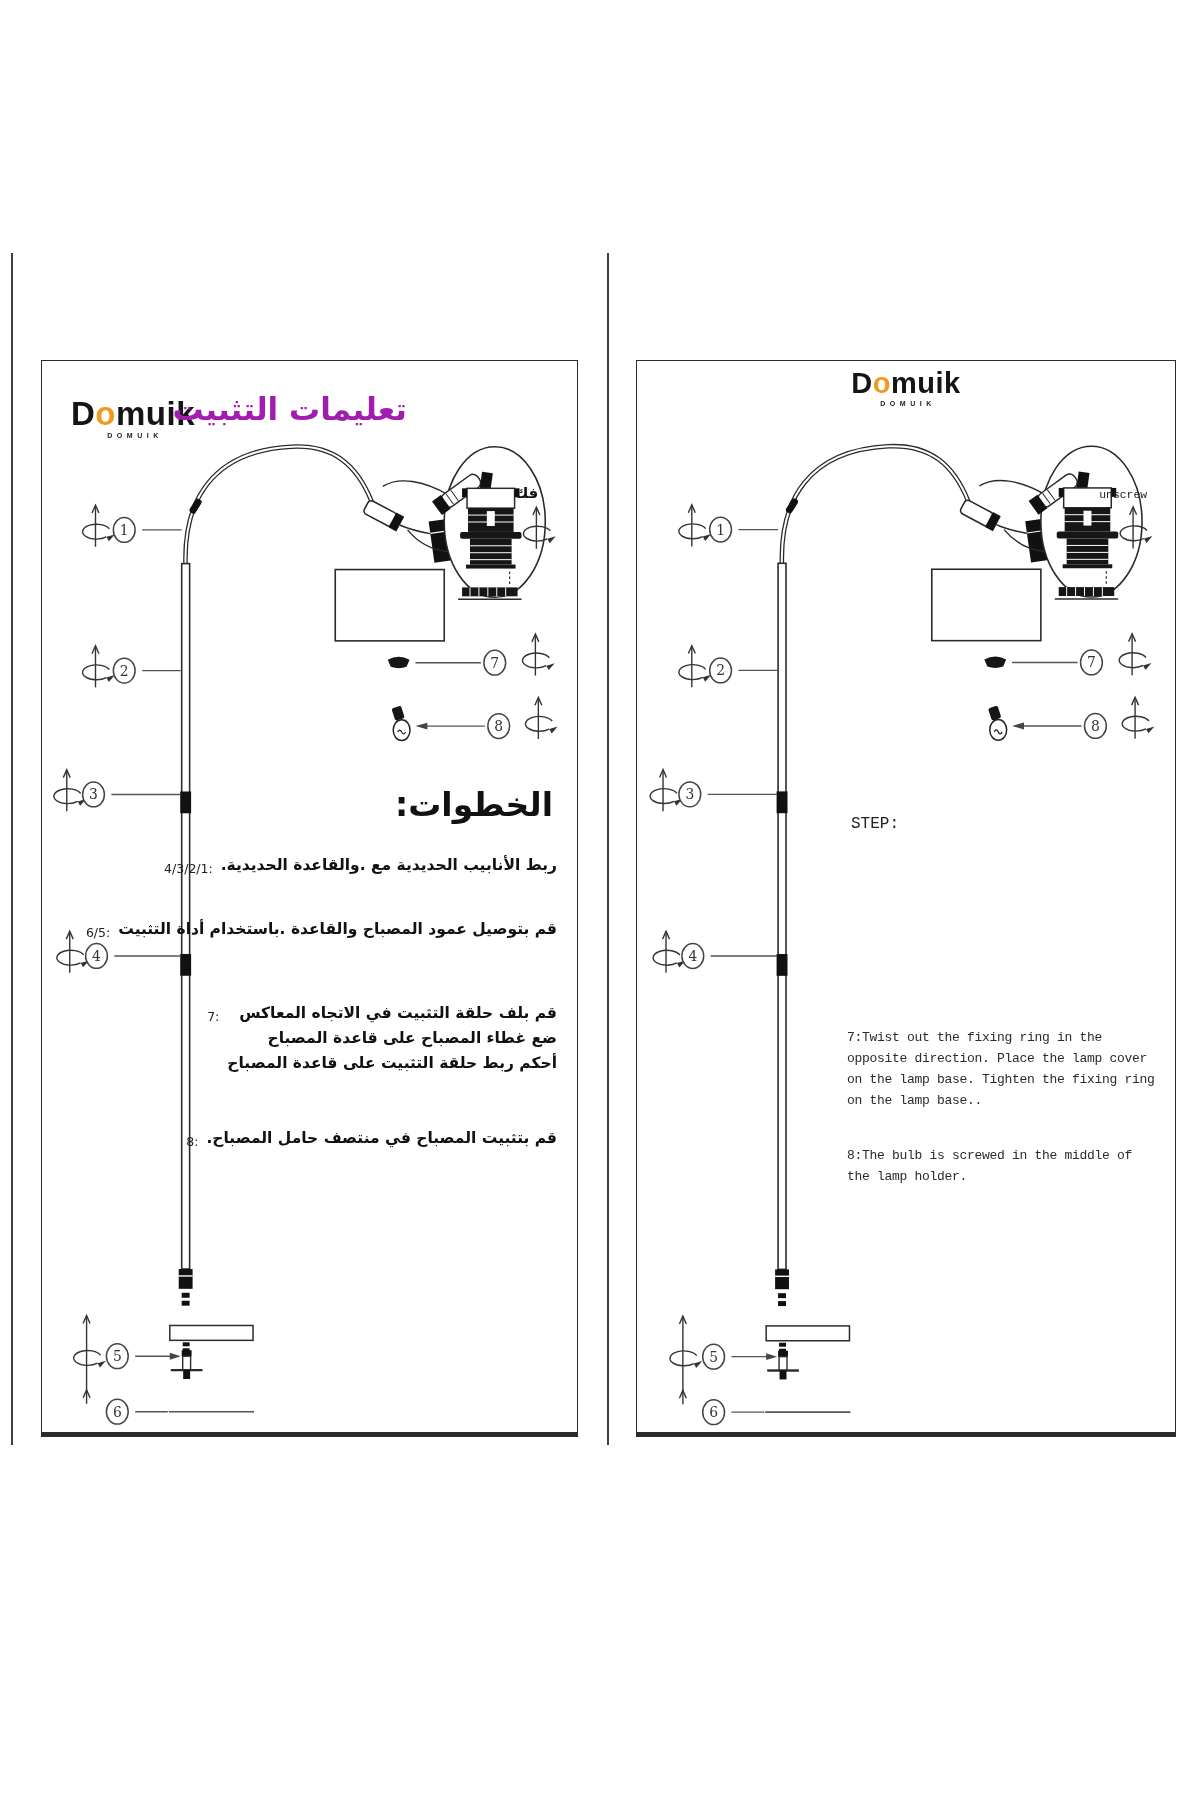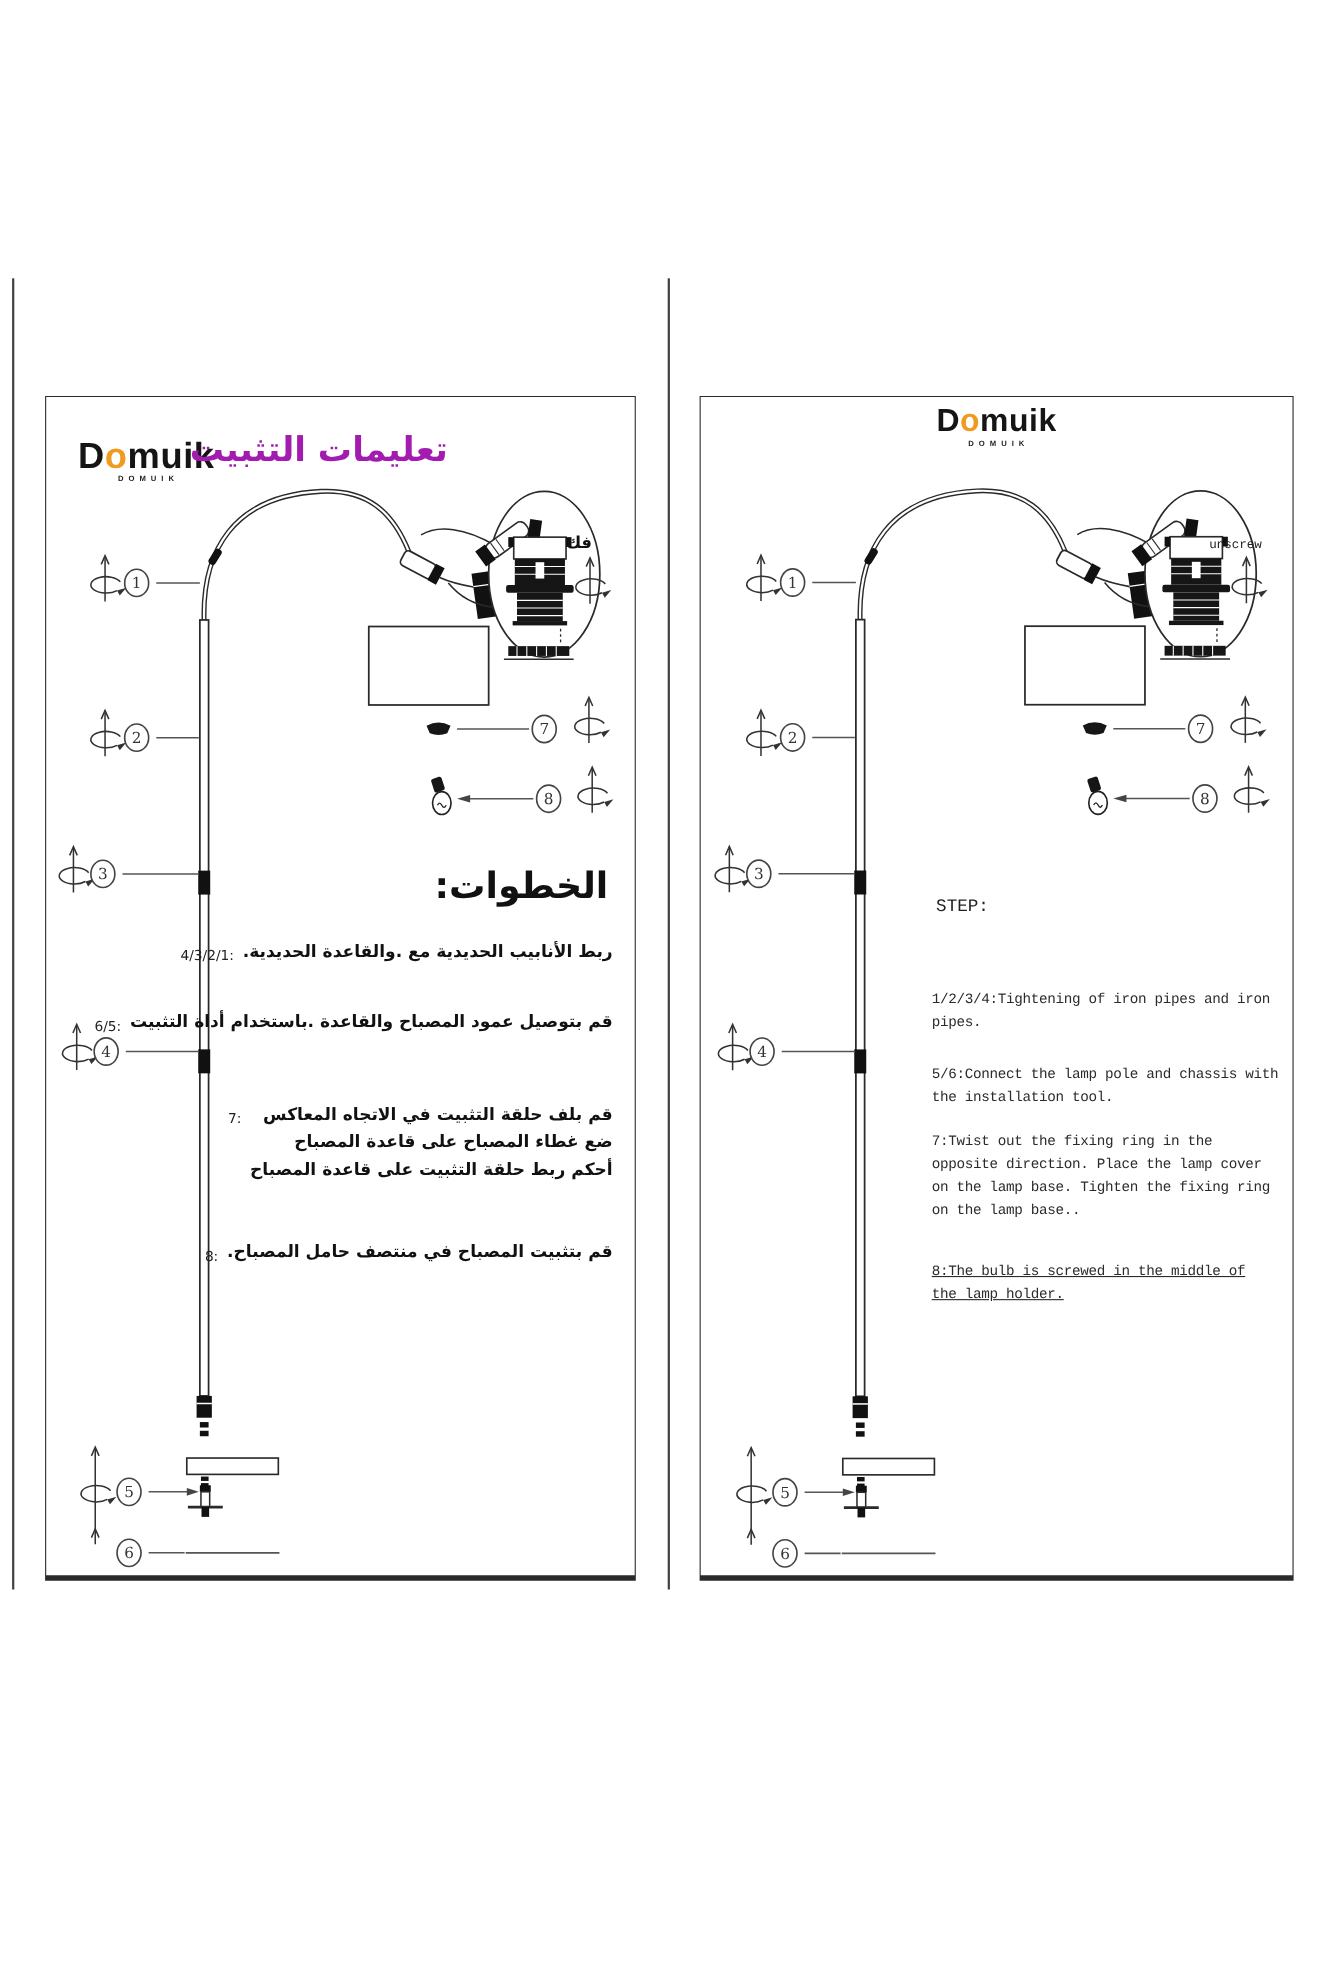--- a/index.html
+++ b/index.html
@@ -32,21 +32,21 @@
   .ar-step .ar-text{white-space:pre-line;text-align:right;}
   .ar-step .ar-label{direction:ltr;unicode-bidi:isolate;font-size:12.5px;font-weight:400;padding-top:3px;color:#222;}
   .ar-step.s1{top:492px;white-space:nowrap;}
   .ar-step.s2{top:556px;white-space:nowrap;}
   .ar-step.s7{top:640px;}
   .ar-step.s8{top:765px;}
 
   
   .en-steps-title{position:absolute;left:214px;top:454px;font-family:"Liberation Mono",monospace;font-size:16px;color:#222;}
   .en-step{position:absolute;left:210px;width:318px;font-family:"Liberation Mono",monospace;font-size:13px;line-height:21px;letter-spacing:-.3px;white-space:pre-line;color:#2b2b2b;}
-  .en-step.p1{top:537px;} .en-step.p2{top:605px;} .en-step.p3{top:666px;} .en-step.p4{top:784px;text-decoration:underline;}
+  .en-step.p1{top:537px;} .en-step.p2{top:605px;} .en-step.p3{top:666px;} .en-step.p4{top:784px;}
 
   
   .num-ellipse{fill:#fff;stroke:#444;stroke-width:1.5px;}
   .num-text{font-family:"DejaVu Serif",serif;font-size:14px;fill:#333;text-anchor:middle;}
   .leader{stroke:#555;stroke-width:1.4px;}
   text.balloon{text-anchor:middle;}
   svg.left_page text.balloon{font-size:15px;font-weight:700;font-family:"DejaVu Sans",sans-serif;fill:#111;}
   svg.right_page text.balloon{font-size:11.5px;font-family:"Liberation Mono",monospace;fill:#222;}
 </style>
 </head>
@@ -426,23 +426,19 @@
           <text class="num-text" y="5">6</text>
   </g>
   <line class="leader" x1="94" y1="1060" x2="127" y2="1060"></line>
 </svg>
 </div>
   <div class="logo logo-right">
     <div class="brand"><span>D</span><span class="o">o</span><span>muik</span></div>
     <div class="brand-sub">DOMUIK</div>
   </div>
   <div class="en-steps-title">STEP:</div>
-  <div class="en-step p1">1/2/3/4:Tightening of iron pipes and iron
-pipes.</div>
-  <div class="en-step p2">5/6:Connect the lamp pole and chassis with
-the installation tool.</div>
   <div class="en-step p3">7:Twist out the fixing ring in the
 opposite direction. Place the lamp cover
 on the lamp base. Tighten the fixing ring
 on the lamp base..</div>
   <div class="en-step p4">8:The bulb is screwed in the middle of
 the lamp holder.</div>
 </div>
 
 </body></html>

